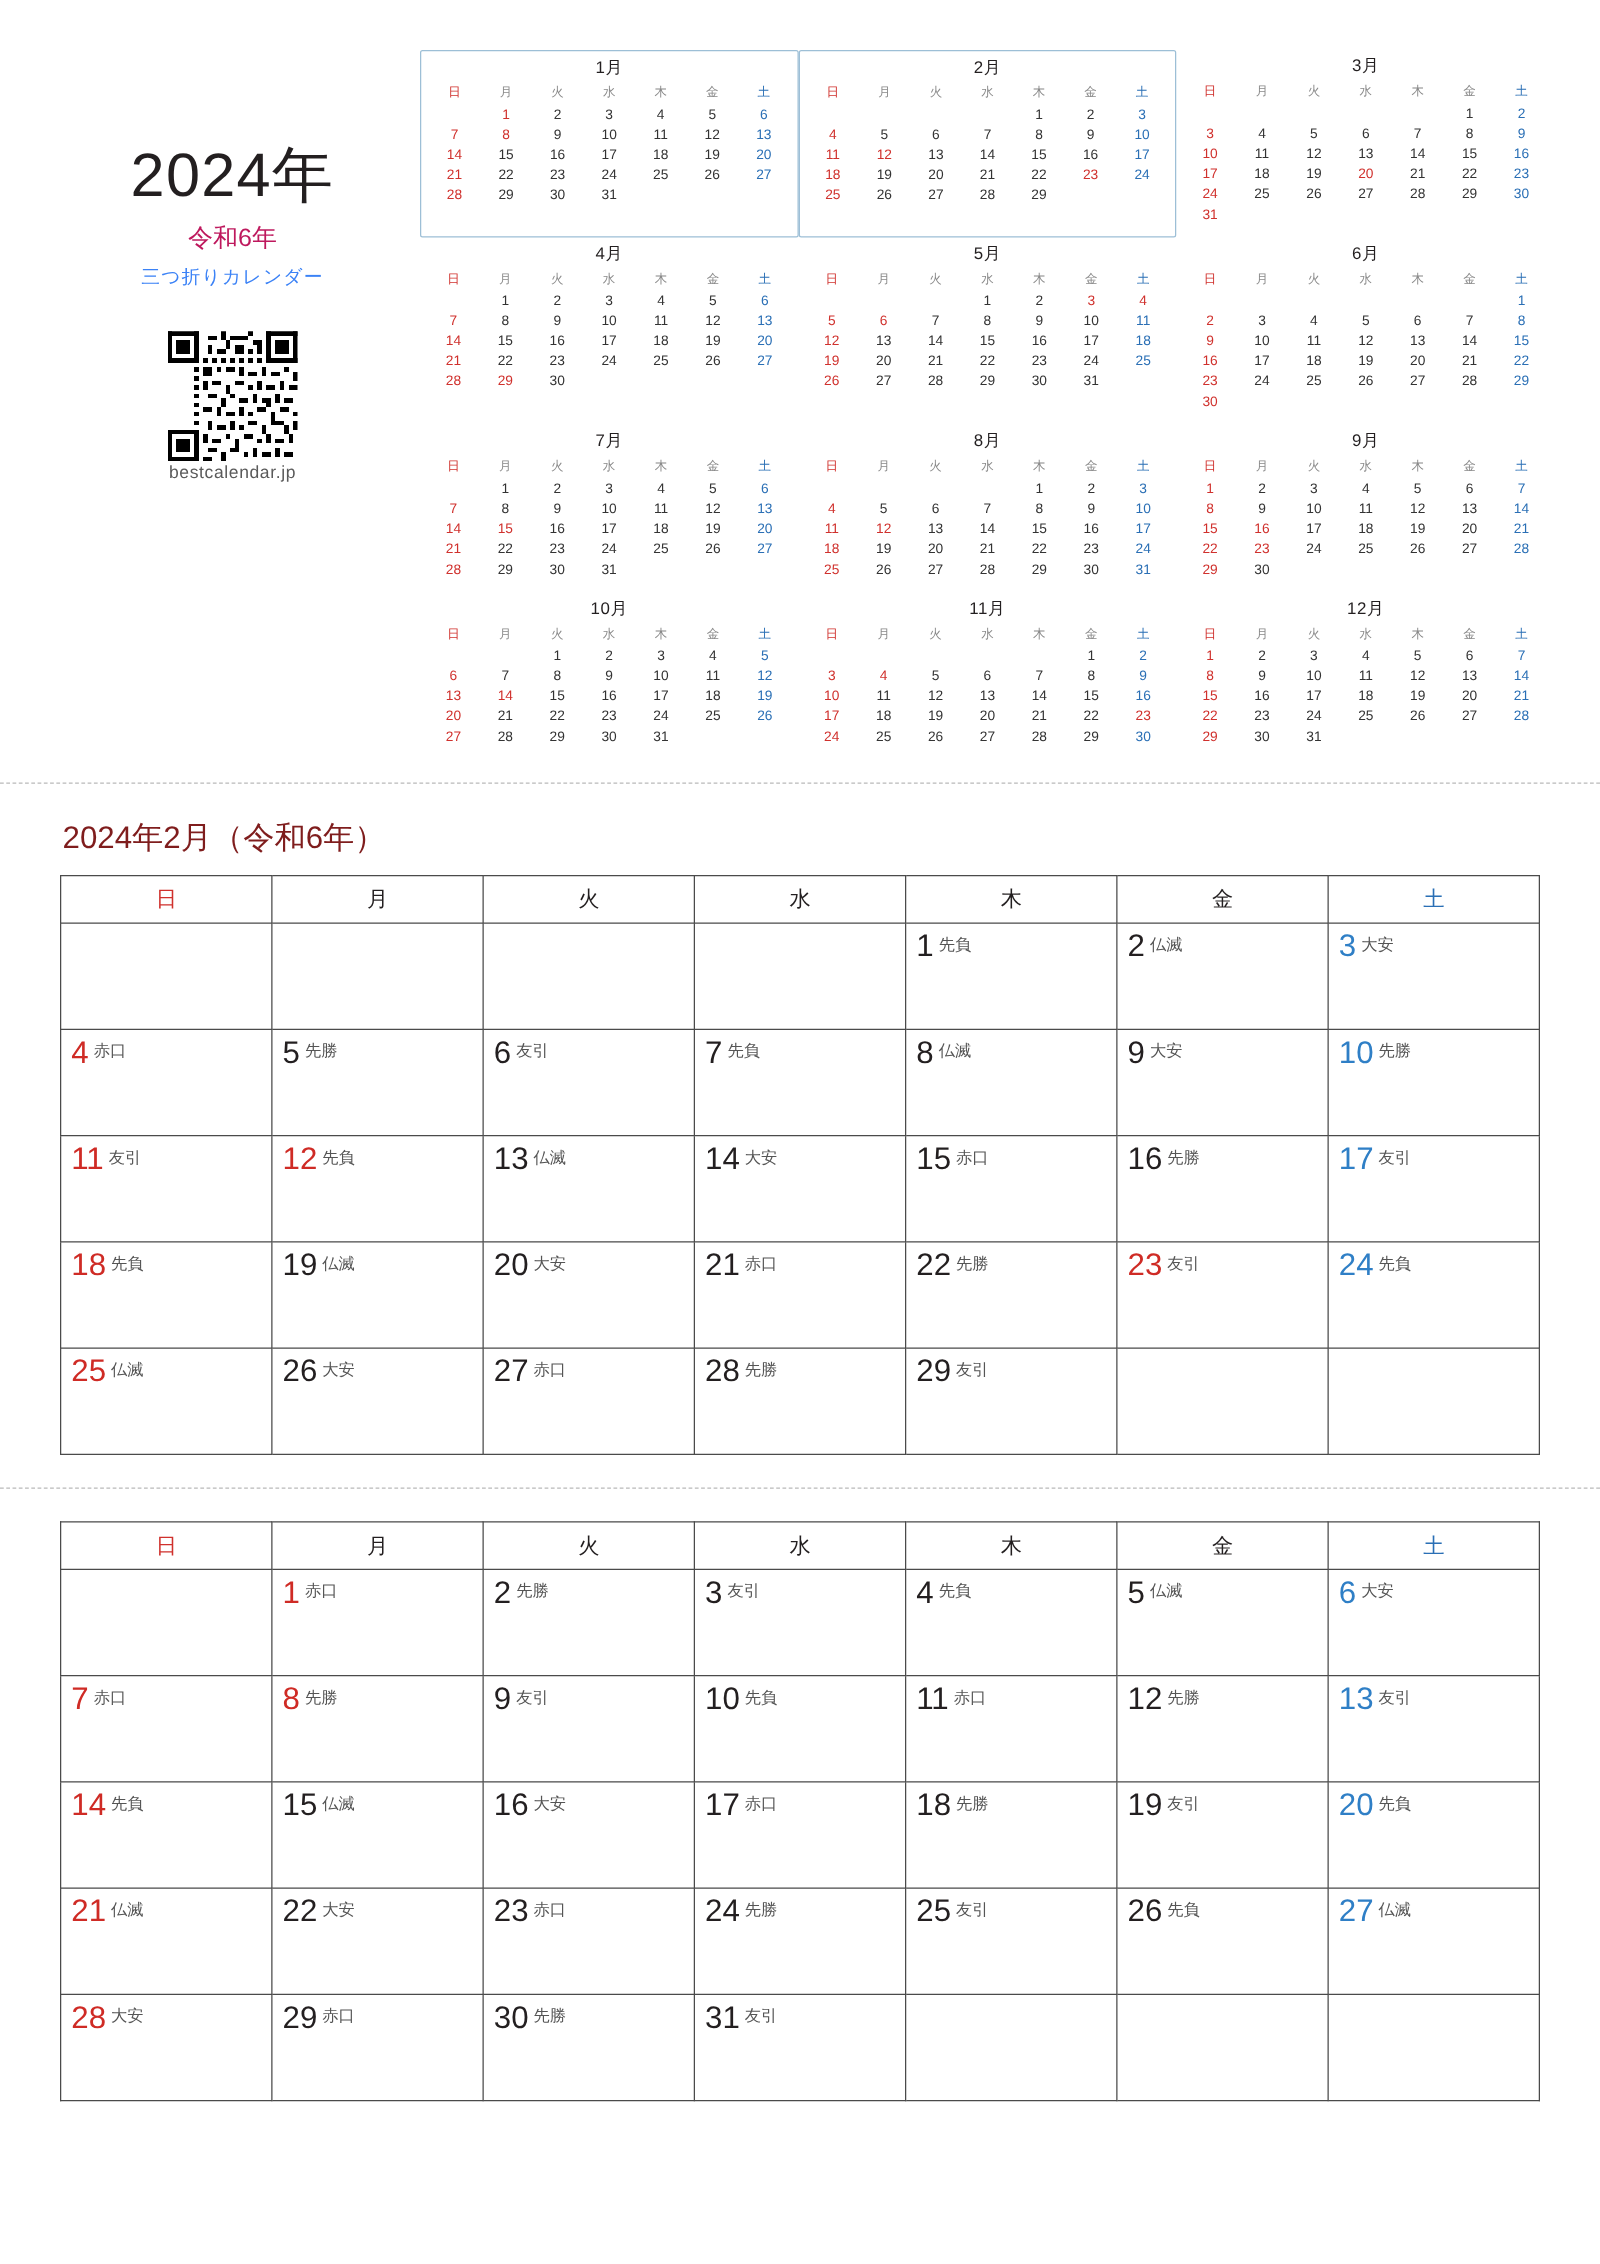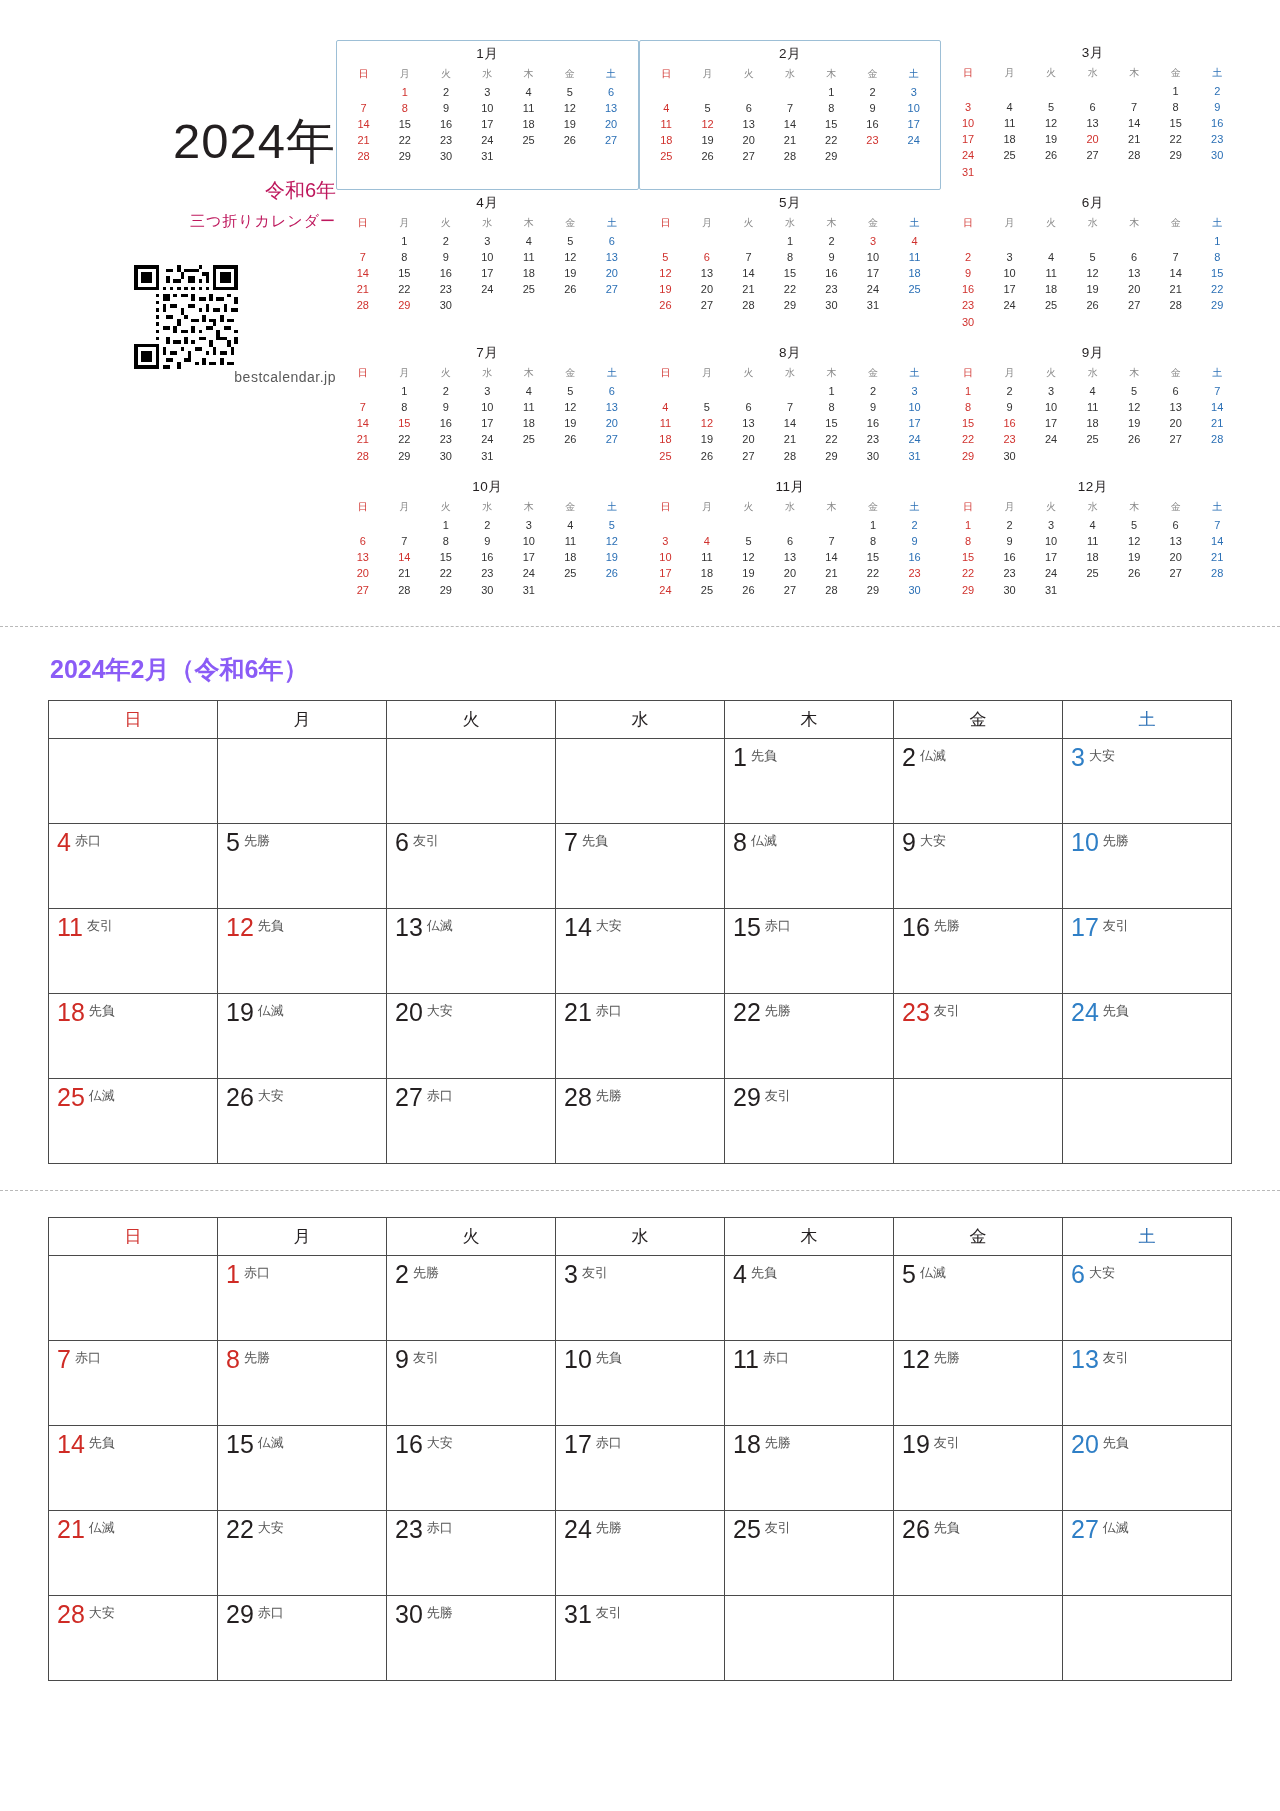--- a/index.html
+++ b/index.html
@@ -23,38 +23,38 @@
 
   
   .top-panel {
     display: flex;
     padding: 40px 36px 0 36px;
     box-sizing: border-box;
   }
   .brand {
     width: 300px;
     flex: 0 0 300px;
-    text-align: right;
+    text-align: center;
     padding-top: 75px;
   }
   .brand .year {
     font-size: 49px;
     font-weight: 400;
     letter-spacing: 1px;
     color: #231f20;
     line-height: 1.1;
   }
   .brand .era {
     font-size: 20px;
     color: #be185d;
     margin-top: 8px;
   }
   .brand .subtitle {
     font-size: 15px;
-    color: #be185d;
+    color: #3b82f6;
     margin-top: 8px;
     letter-spacing: 1px;
   }
   .qr {
     margin: 34px auto 0 auto;
     width: 104px;
     height: 104px;
     display: block;
   }
   .brand .site {
@@ -116,23 +116,23 @@
     width: 100%;
   }
 
   
   .month-block {
     padding: 26px 48px 0 48px;
     box-sizing: border-box;
   }
   .month-heading {
     font-size: 25px;
-    color: #8b5cf6;
+    color: #7f1d1d;
     margin: 0 0 14px 2px;
-    font-weight: 700;
+    font-weight: 400;
   }
   table.big {
     width: 100%;
     border-collapse: collapse;
     table-layout: fixed;
     border: 1px solid #4a4a4a;
   }
   table.big th {
     border: 1px solid #4a4a4a;
     font-size: 17px;

